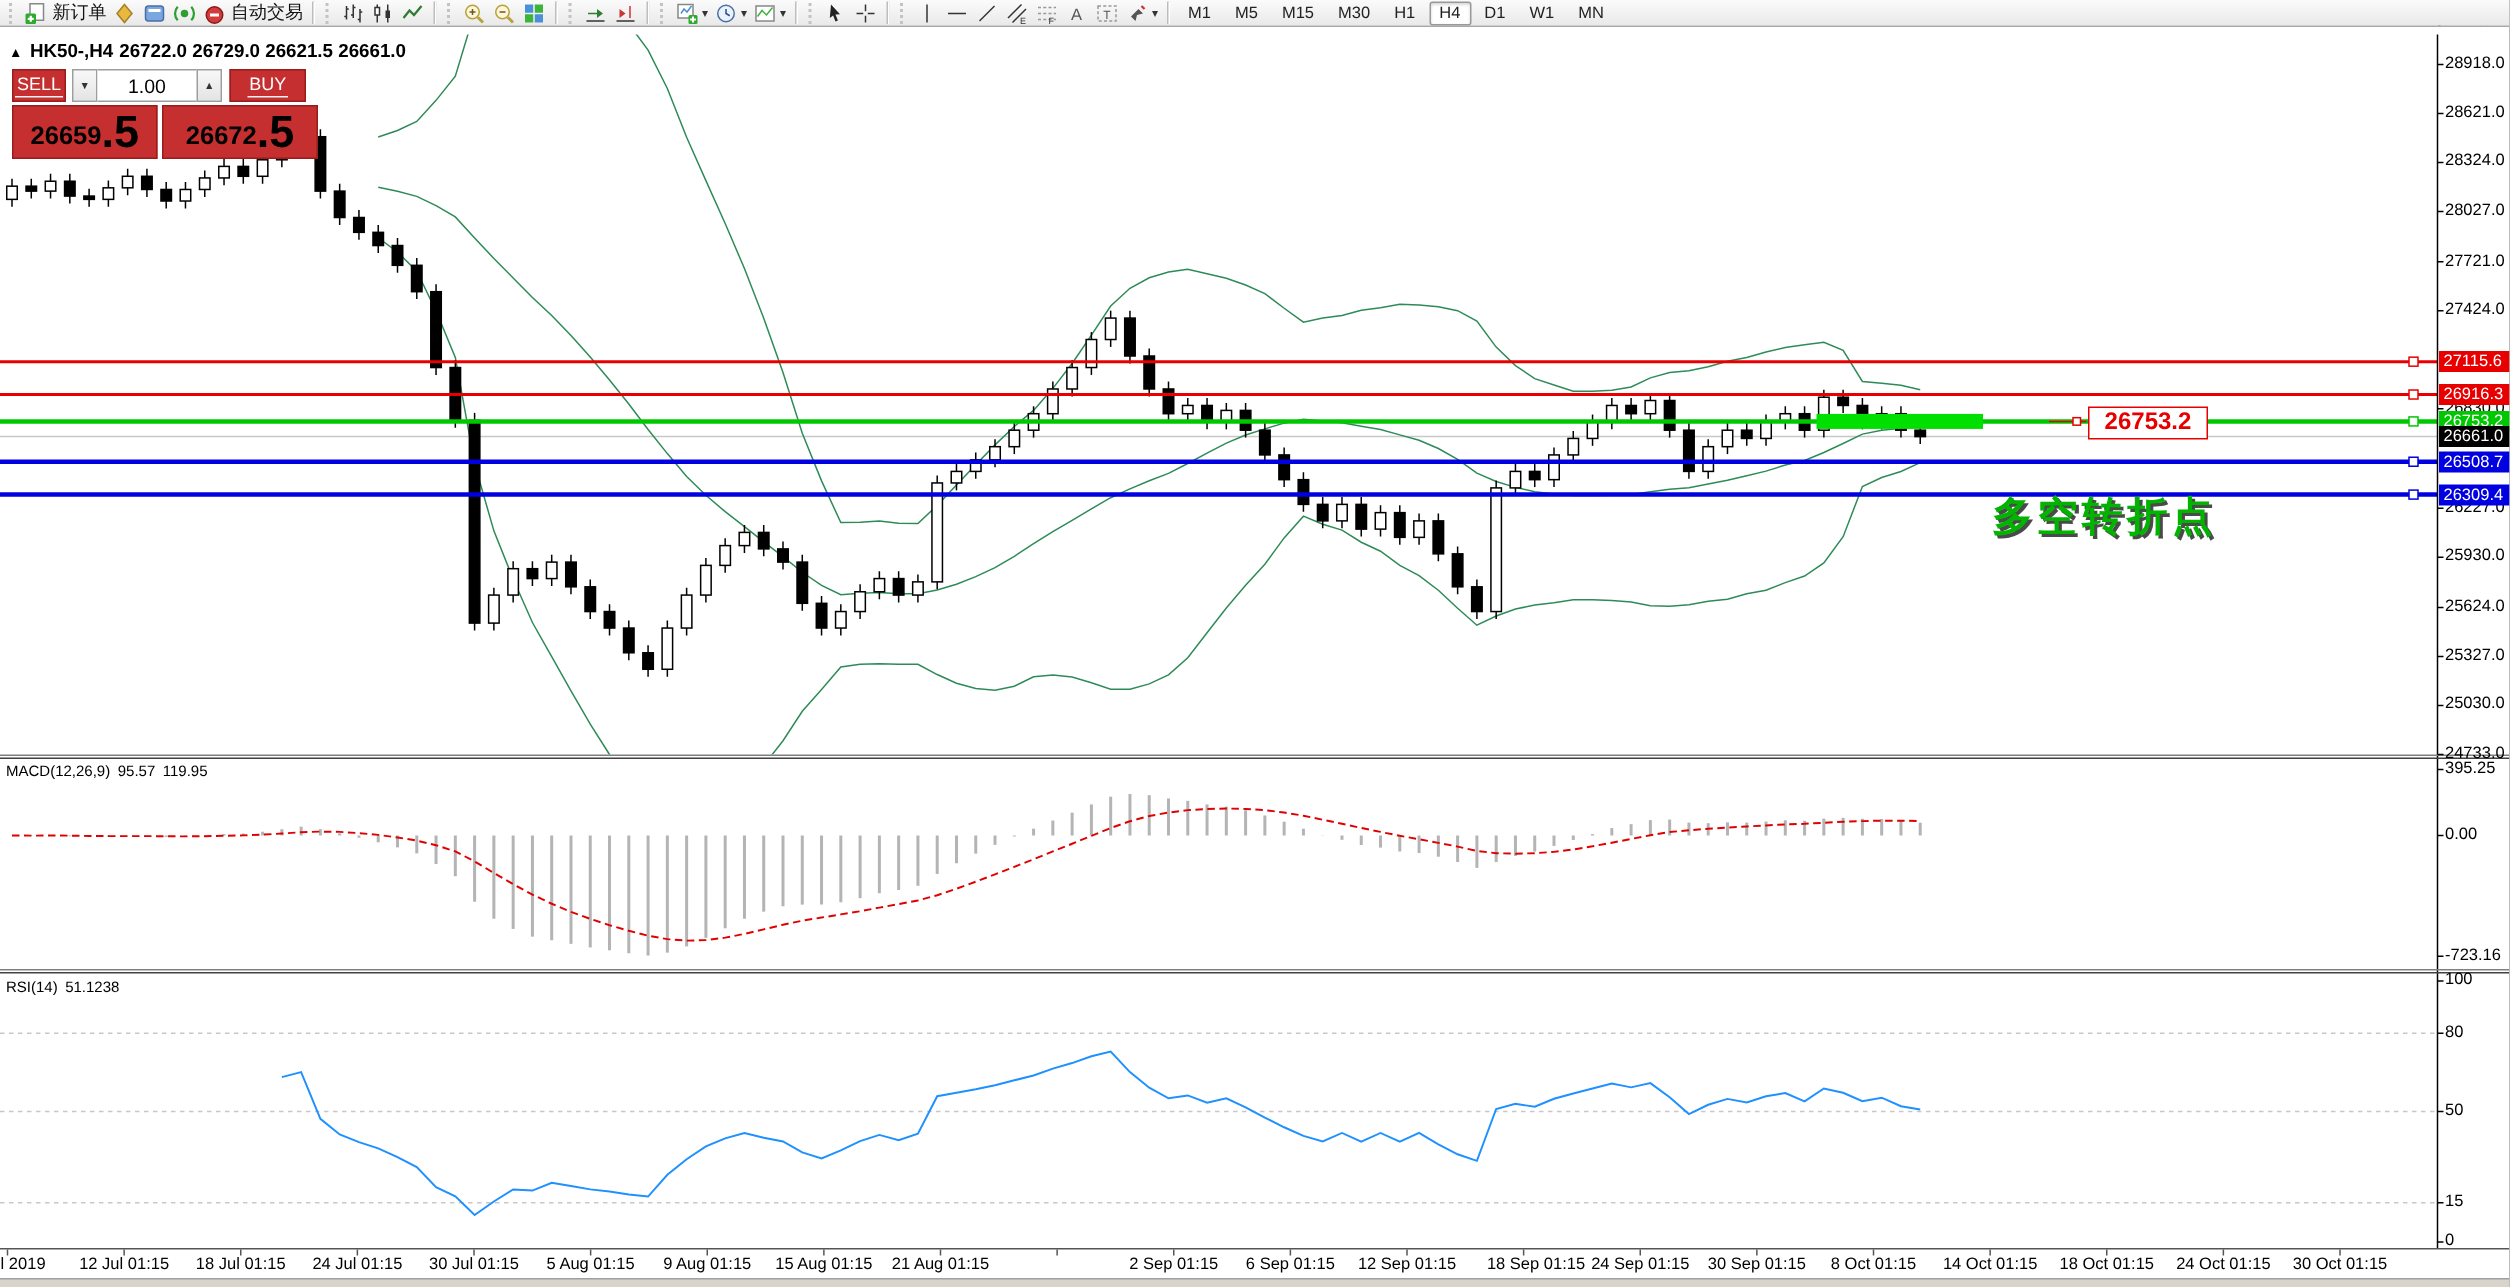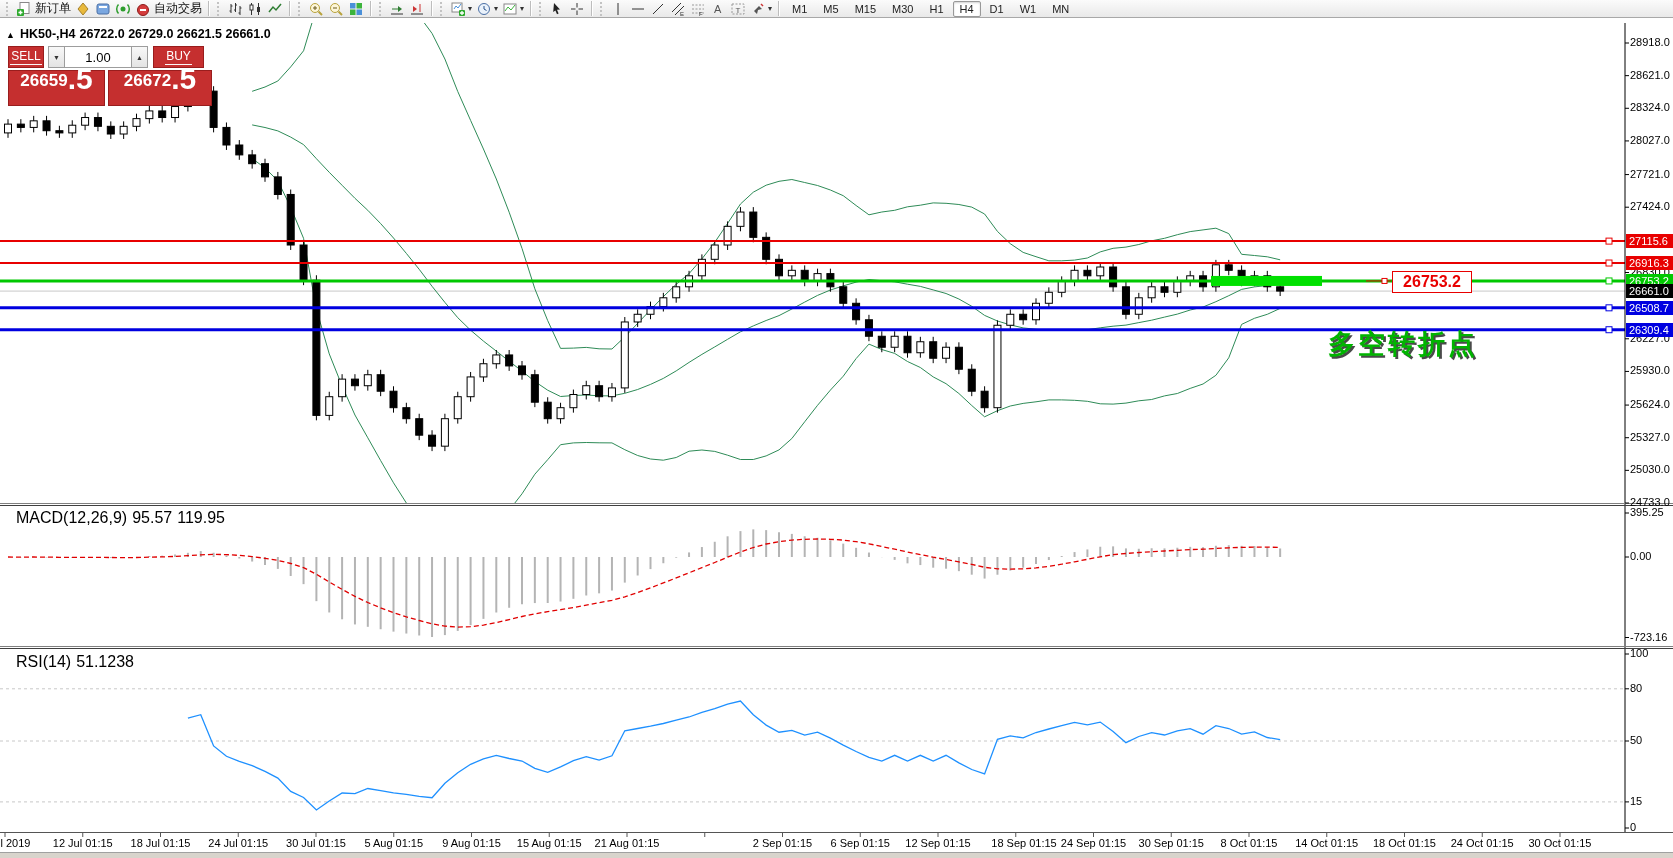--- a/index.html
+++ b/index.html
@@ -29,31 +29,31 @@
   .btn-sell,.btn-buy{background:#c52f2f;border:1px solid #991d1d;color:#fff;font-size:12px;
      display:flex;align-items:center;justify-content:center;box-sizing:border-box}
   .btn-sell{width:36px}.btn-buy{width:51px;margin-left:5px}
   .btn-sell span,.btn-buy span{border-bottom:1px solid rgba(255,255,255,.95);padding:0 1px 1px}
   .vol-wrap{display:flex;margin-left:4px}
   .vol-btn{width:17px;background:linear-gradient(#f8f8f8,#e4e4e4);border:1px solid #9d9d9d;font-size:7px;
      color:#333;display:flex;align-items:center;justify-content:center;box-sizing:border-box}
   .vol-field{width:66px;background:#fff;border-top:1px solid #9d9d9d;border-bottom:1px solid #9d9d9d;
      font-size:13px;display:flex;align-items:center;justify-content:center;box-sizing:border-box;color:#000}
   .tp-prices{display:flex;margin-top:2px}
-  .price-box{background:#c52f2f;border:1px solid #991d1d;color:#ffffff;height:36px;box-sizing:border-box;
-     display:flex;align-items:flex-end;justify-content:center;padding-bottom:11px}
+  .price-box{background:#c52f2f;border:1px solid #991d1d;color:#000000;height:36px;box-sizing:border-box;
+     display:flex;align-items:flex-end;justify-content:center;padding-bottom:1px}
   .price-box .main{font-size:17px;font-weight:700;line-height:27px}
   .price-box .big{font-size:30px;font-weight:700;line-height:30px}
   .pb-sell{width:97px}.pb-buy{width:104px;margin-left:3px}
   
   .axis-label{position:absolute;left:1630px;font-size:11px;color:#000;z-index:3}
   .axis-badge{position:absolute;left:1626px;width:46px;height:14px;font-size:11px;color:#fff;
      padding-left:3px;line-height:14px;z-index:4}
   .time-label{position:absolute;top:837px;font-size:11px;color:#000;transform:translateX(-50%);z-index:3}
-  .macd-label,.rsi-label{position:absolute;left:16px;font-size:16px;color:#000;z-index:4}
+  .macd-label,.rsi-label{position:absolute;left:4px;font-size:10px;color:#000;z-index:4}
   .macd-label{top:509px}.rsi-label{top:653px}
   .macd-label span,.rsi-label span{margin-right:5px}
   .callout{position:absolute;left:1392px;top:270px;width:78px;height:20px;border:1px solid #e80000;
      color:#e80000;background:#fff;font-size:16px;font-weight:700;text-align:center;line-height:20px;z-index:5}
   .cn-note{position:absolute;left:1328px;top:326px;font-size:27px;font-weight:700;color:#00b400;
      text-shadow:2px 2px 0 #4a4a4a;letter-spacing:3px;z-index:5}
   .bottom-strip{position:absolute;left:0;top:852px;width:1673px;height:6px;background:#d8d4cc;
      border-top:1px solid #a0a0a0;z-index:3}
 </style>
 </head>

